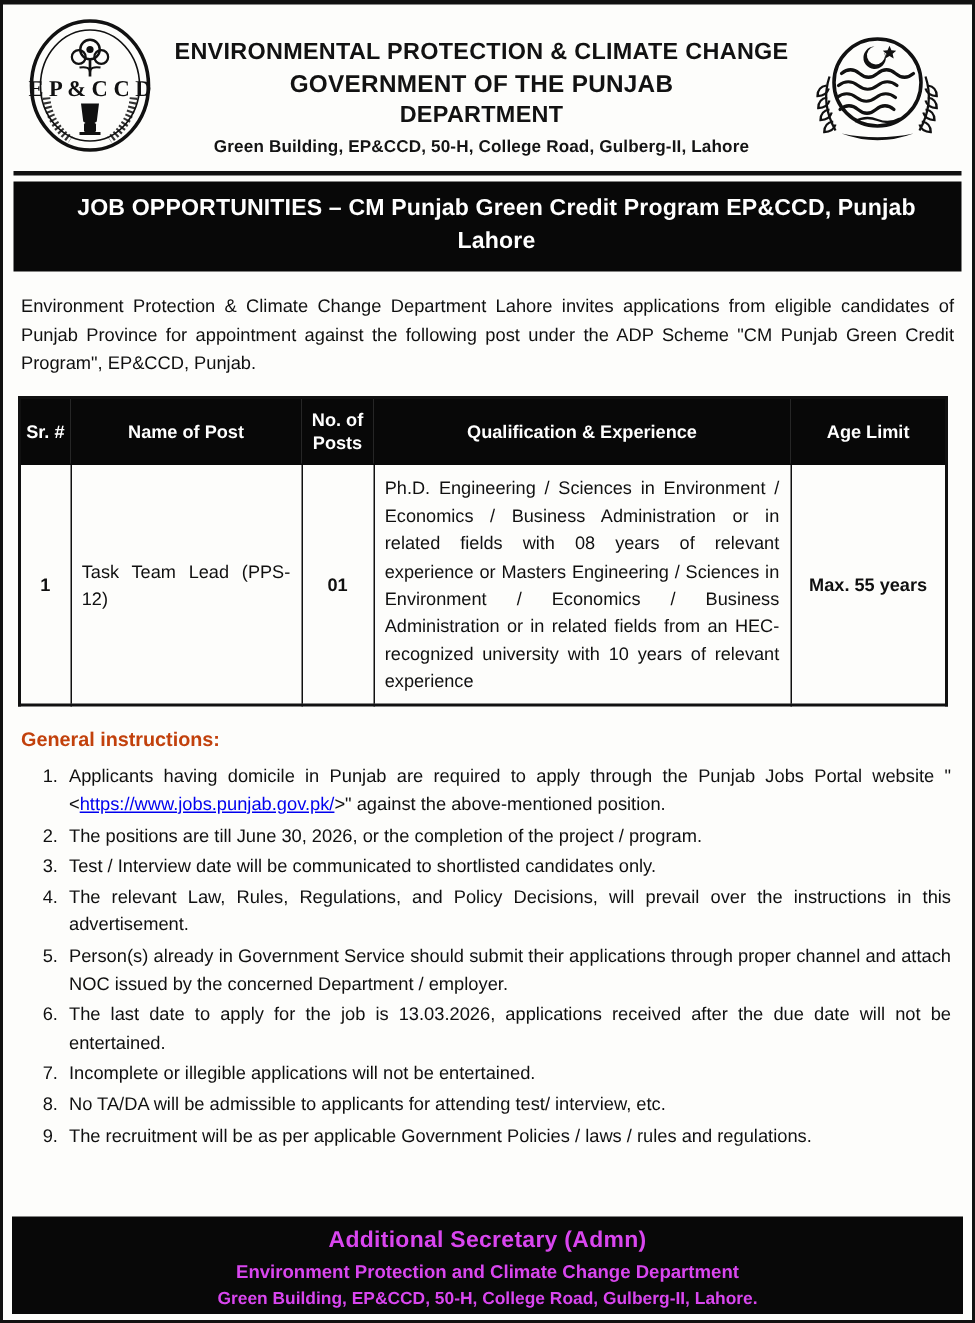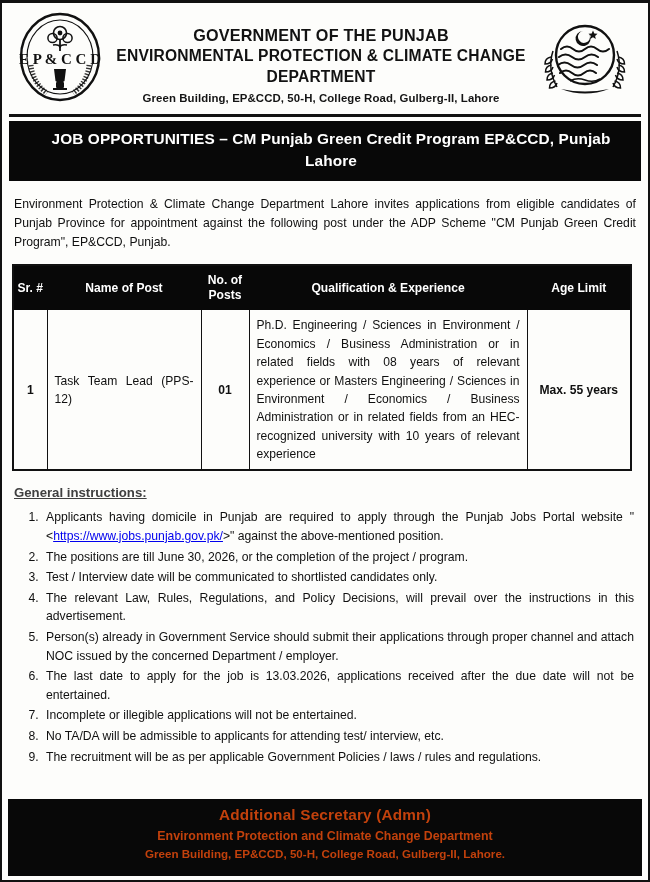--- a/index.html
+++ b/index.html
@@ -130,22 +130,21 @@
   .td-post { text-align: justify; line-height: 1.5; }
   .td-no   { text-align: center; font-weight: bold; font-size: 12.4px; }
   .td-qual { text-align: justify; line-height: 1.52; padding: 8px 9px; }
   .td-age  { text-align: center; font-weight: bold; font-size: 12.3px; }
 
   
   .gi-heading {
     margin: 14px 0 0 12px;
     font-size: 13.2px;
     font-weight: bold;
-    text-decoration: underline;
-    color: #404040;
+    color: #c2410c;
   }
   ol.gi-list {
     margin: 8px 14px 0 14px;
     padding-left: 26px;
     font-size: 12.2px;
     line-height: 1.5;
     color: #101010;
   }
   ol.gi-list li {
     margin-bottom: 2.5px;
@@ -155,23 +154,23 @@
   ol.gi-list li::marker { font-weight: normal; }
   .url-underline { }
 
   
   .footer {
     position: absolute;
     left: 6px;
     right: 6px;
     bottom: 4px;
     background: #080808;
-    color: #c2410c;
+    color: #d946ef;
     text-align: center;
-    padding: 7px 10px 16px 10px;
+    padding: 7px 10px 4px 10px;
   }
   .f-title {
     font-size: 15.3px;
     font-weight: bold;
     letter-spacing: 0.2px;
   }
   .f-dept {
     font-size: 12.4px;
     font-weight: bold;
     margin-top: 5px;
@@ -226,22 +225,22 @@
         <path d="M37 58 L49 58 L47.5 70 Q43 74 38.5 70 Z" fill="#111"></path>
         <rect x="39" y="71" width="8" height="6" rx="1" fill="#111"></rect>
         <path d="M36 78 L50 78" stroke="#111" stroke-width="2"></path>
 
         <path d="M14 54 A33 37 0 0 0 30 82" fill="none" stroke="#111" stroke-width="5" stroke-dasharray="1.4 1.6" opacity="0.85"></path>
         <path d="M72 54 A33 37 0 0 1 56 82" fill="none" stroke="#111" stroke-width="5" stroke-dasharray="1.4 1.6" opacity="0.85"></path>
       </svg>
     </div>
 
     <div class="header-center">
+      <div class="org-line l2">ENVIRONMENTAL PROTECTION &amp; CLIMATE CHANGE</div>
       <div class="org-line">GOVERNMENT OF THE PUNJAB</div>
-      <div class="org-line l2">ENVIRONMENTAL PROTECTION &amp; CLIMATE CHANGE</div>
       <div class="org-line l2">DEPARTMENT</div>
       <div class="address-line">Green Building, EP&amp;CCD, 50-H, College Road, Gulberg-II, Lahore</div>
     </div>
 
     <div class="logo-right">
       <svg width="96" height="92" viewBox="0 0 96 92" aria-hidden="true">
 
         <g stroke="#111" stroke-width="1.5" fill="none">
           <path d="M16 40 Q10 58 20 76"></path>
           <path d="M14 46 q-6 1 -6 7 q6 0 7.5 -5"></path>

